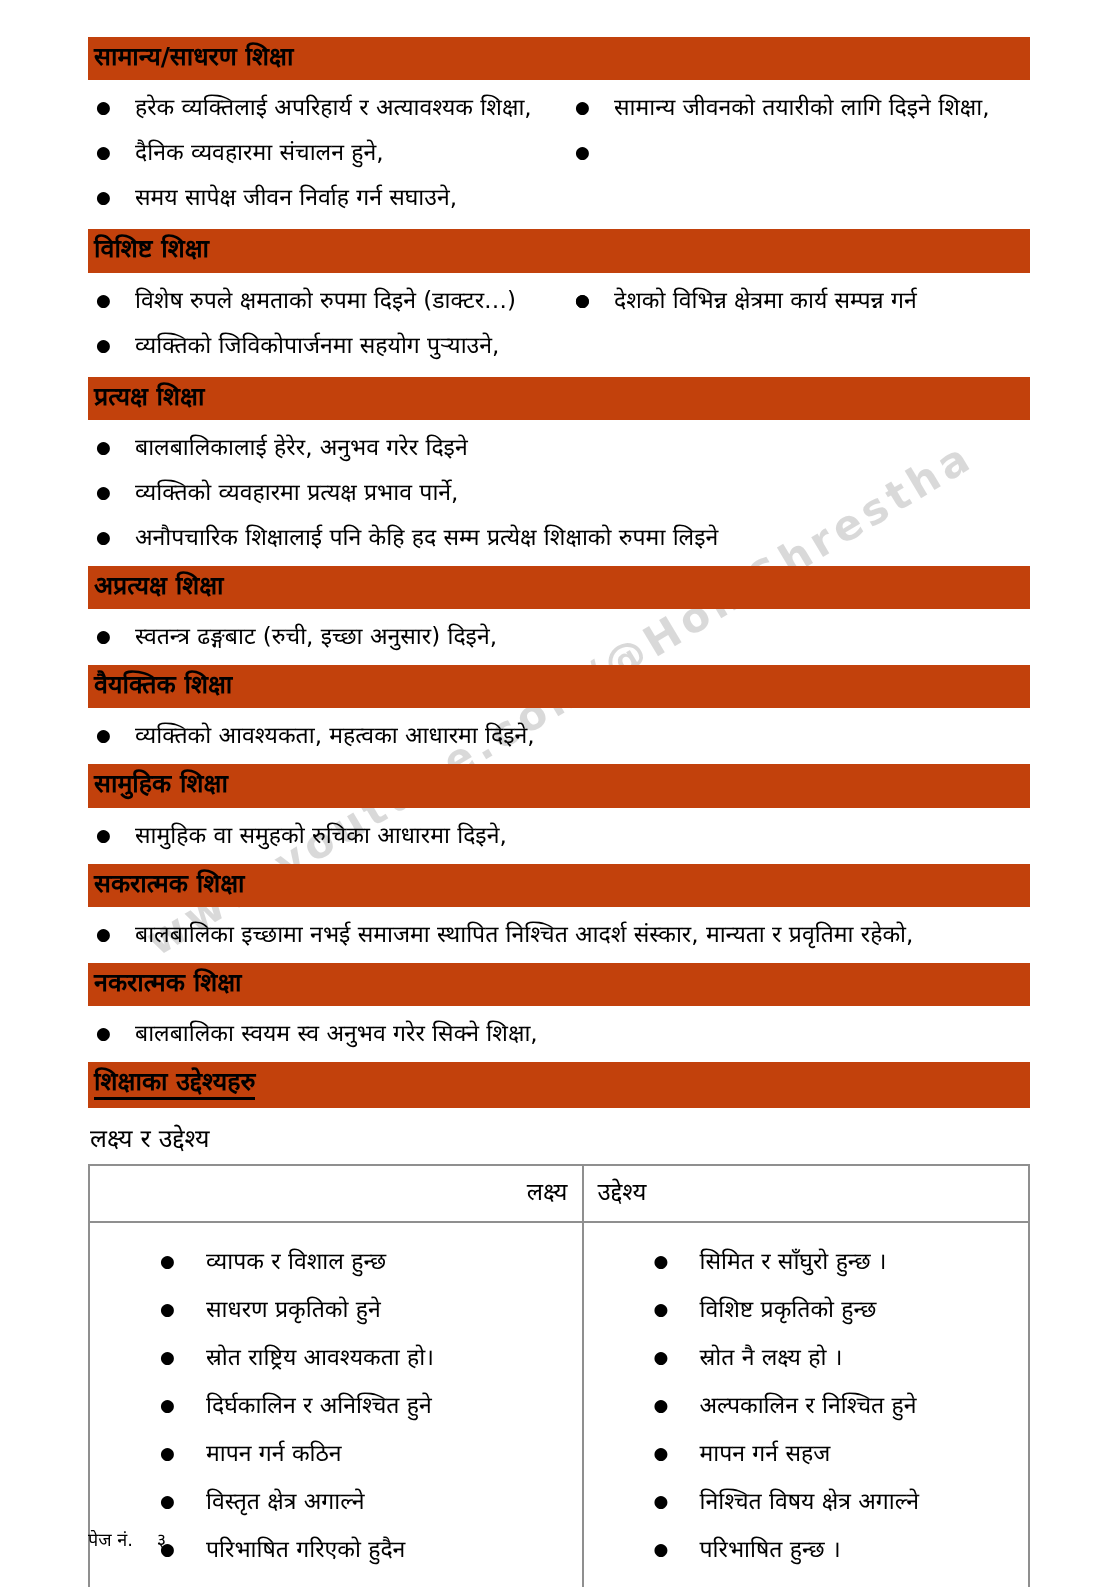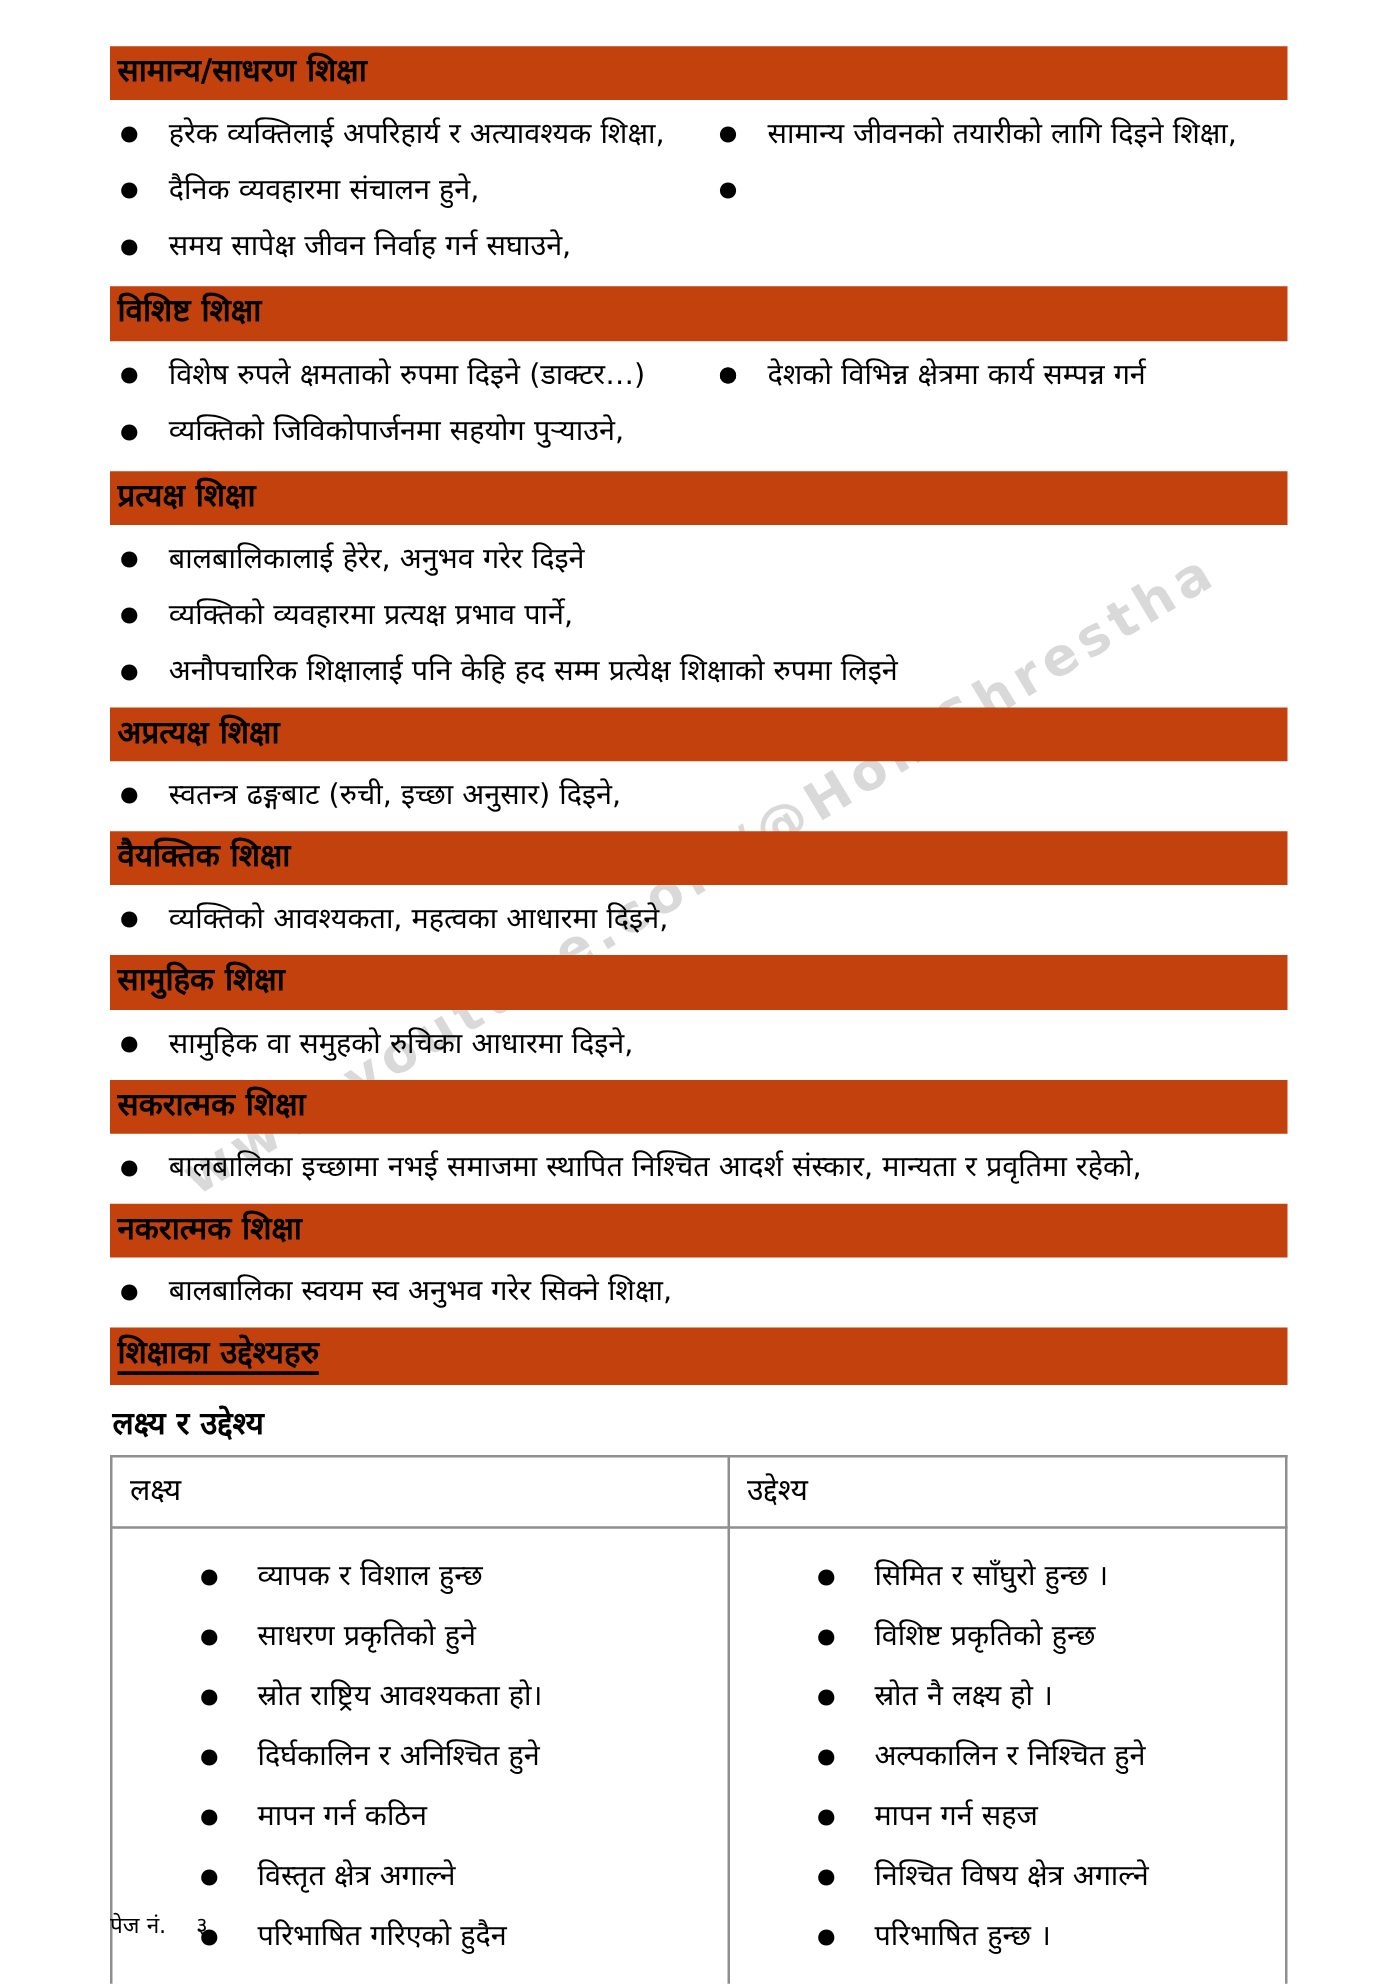--- a/index.html
+++ b/index.html
@@ -20,25 +20,25 @@
     background:#c2410c;font-size:25px;font-weight:bold;
     padding:4px 8px 8px 6px;margin-top:3px;line-height:1.25;
   }
   .band-text.underlined{border-bottom:3px solid #000;padding-bottom:0;display:inline-block;}
   .bullets{list-style:none;margin:6px 0 8px 0;padding:0;font-size:23px;}
   .bullets li{position:relative;padding-left:47px;line-height:42px;margin:3px 0;}
   .bullets .dot{position:absolute;left:8px;top:0;font-size:17px;line-height:42px;}
   .bullets.justify li{text-align:justify;}
   .two-col{display:flex;gap:16px;}
   .two-col .col{flex:1;min-width:0;}
-  .subheading{font-size:25px;font-weight:bold;margin:12px 0 10px 2px;}
+  .subheading{font-size:25px;font-weight:normal;margin:12px 0 10px 2px;}
   .goals-table{width:100%;border-collapse:collapse;margin-top:4px;}
   .goals-table th,.goals-table td{border:2px solid #8f8f8f;}
   .goals-table th{font-size:24px;font-weight:normal;text-align:left;padding:8px 14px 14px 14px;}
-  .goals-table th:first-child{width:52.5%;}
+  .goals-table th:first-child{width:52.5%;text-align:right;}
   .goals-table td{padding:10px 10px 16px 10px;vertical-align:top;}
   .goals-table .bullets li{padding-left:106px;line-height:44px;margin:4px 0;}
   .goals-table .bullets .dot{left:60px;line-height:44px;}
   .footer{
     position:absolute;left:88px;right:88px;bottom:36px;
     display:flex;justify-content:space-between;align-items:baseline;
     font-size:18px;z-index:1;
   }
   .footer .pgnum{margin-left:18px;}
   .footer .bold{font-weight:bold;}

